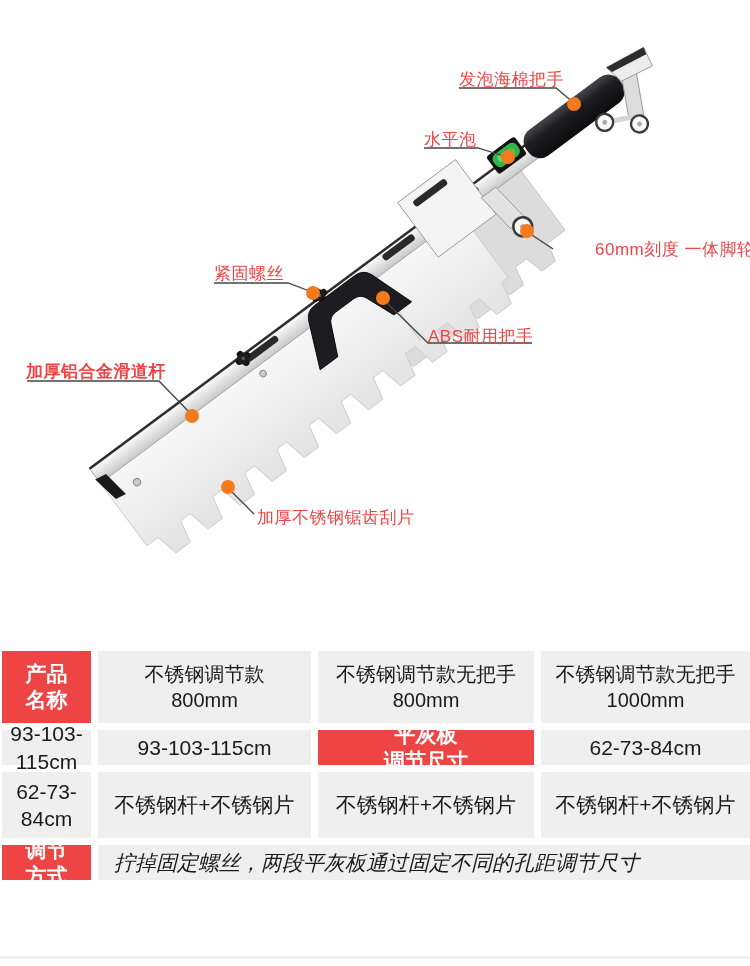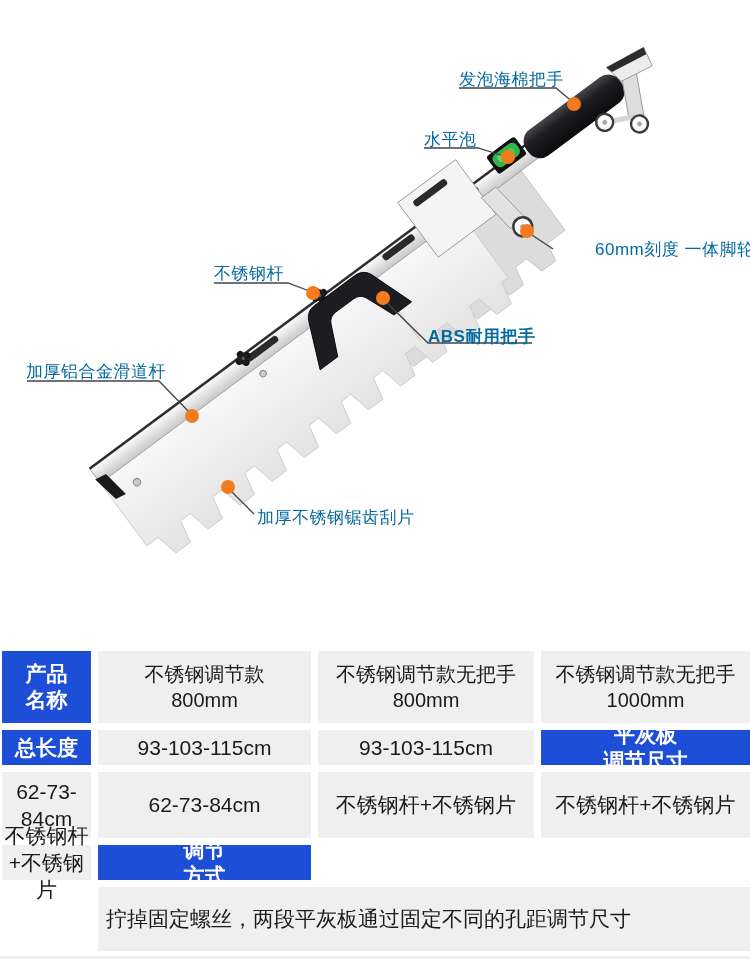--- a/index.html
+++ b/index.html
@@ -1,36 +1,36 @@
 <!DOCTYPE html>
 <html><head>
 <meta charset="utf-8">
 <style>
   html,body{margin:0;padding:0;background:#fff;}
   #stage{position:relative;width:750px;height:966px;background:#ffffff;overflow:hidden;
          font-family:"Liberation Sans","DejaVu Sans",sans-serif;}
   #figure-svg{position:absolute;left:0;top:0;}
-  .callout-label{position:absolute;font-size:17px;color:#0369a1;white-space:nowrap;letter-spacing:.5px;}
+  .callout-label{position:absolute;font-size:17px;color:#ef4444;white-space:nowrap;letter-spacing:.5px;}
   #cl-foam{left:459px;top:68px;}
   #cl-level{left:424px;top:128px;}
   #cl-caster{left:556px;top:238px;margin-left:39px;}
   #cl-screw{left:214px;top:262px;}
-  #cl-abs{left:428px;top:325px;font-weight:bold;}
-  #cl-rail{left:26px;top:360px;}
+  #cl-abs{left:428px;top:325px;}
+  #cl-rail{left:26px;top:360px;font-weight:bold;}
   #cl-blade{left:257px;top:506px;}
 
   .spec-table{position:absolute;left:2px;top:651px;width:748px;display:grid;
               grid-template-columns:89px 213px 216px 1fr;
               grid-template-rows:72px 35px 66px 35px 64px;gap:7px;}
-  .th{background:#1d4ed8;color:#ffffff;font-weight:bold;font-size:21px;line-height:1.22;
+  .th{background:#ef4444;color:#ffffff;font-weight:bold;font-size:21px;line-height:1.22;
       display:flex;align-items:center;justify-content:center;text-align:center;white-space:pre-line;}
   .td{background:#efefef;color:#1a1a1a;font-size:21px;line-height:1.3;
       display:flex;align-items:center;justify-content:center;text-align:center;white-space:pre-line;}
   .td.name{font-size:20px;}
-  .td.adjust{grid-column:2/5;justify-content:flex-start;padding-left:8px;}
+  .td.adjust{grid-column:2/5;justify-content:flex-start;padding-left:16px;font-style:italic;}
   .bottom-strip{position:absolute;left:0;top:956px;width:750px;height:3px;background:#efefef;}
 </style>
 </head>
 <body>
 
 <div id="stage">
 
   <svg id="figure-svg" width="750" height="620" viewBox="0 0 750 620">
     <defs>
       <linearGradient id="boardGrad" gradientUnits="userSpaceOnUse" x1="0" y1="-2" x2="0" y2="103">
@@ -127,36 +127,35 @@
       <circle cx="313" cy="293" r="7"></circle>
       <circle cx="383" cy="298" r="7"></circle>
       <circle cx="192" cy="416" r="7"></circle>
       <circle cx="228" cy="487" r="7"></circle>
     </g>
   </svg>
 
   <div class="callout-label" id="cl-foam">发泡海棉把手</div>
   <div class="callout-label" id="cl-level">水平泡</div>
   <div class="callout-label" id="cl-caster">60mm刻度 一体脚轮</div>
-  <div class="callout-label" id="cl-screw">不锈钢杆</div>
+  <div class="callout-label" id="cl-screw">紧固螺丝</div>
   <div class="callout-label" id="cl-abs">ABS耐用把手</div>
   <div class="callout-label" id="cl-rail">加厚铝合金滑道杆</div>
   <div class="callout-label" id="cl-blade">加厚不锈钢锯齿刮片</div>
 
   <div class="spec-table">
     <div class="th">产品
 名称</div>
     <div class="td name">不锈钢调节款
 800mm</div>
     <div class="td name">不锈钢调节款无把手
 800mm</div>
     <div class="td name">不锈钢调节款无把手
 1000mm</div>
 
-    <div class="th">总长度</div>
     <div class="td">93-103-115cm</div>
     <div class="td">93-103-115cm</div>
 
     <div class="th">平灰板
 调节尺寸</div>
     <div class="td">62-73-84cm</div>
     <div class="td">62-73-84cm</div>
 
     <div class="td">不锈钢杆+不锈钢片</div>
     <div class="td">不锈钢杆+不锈钢片</div>

